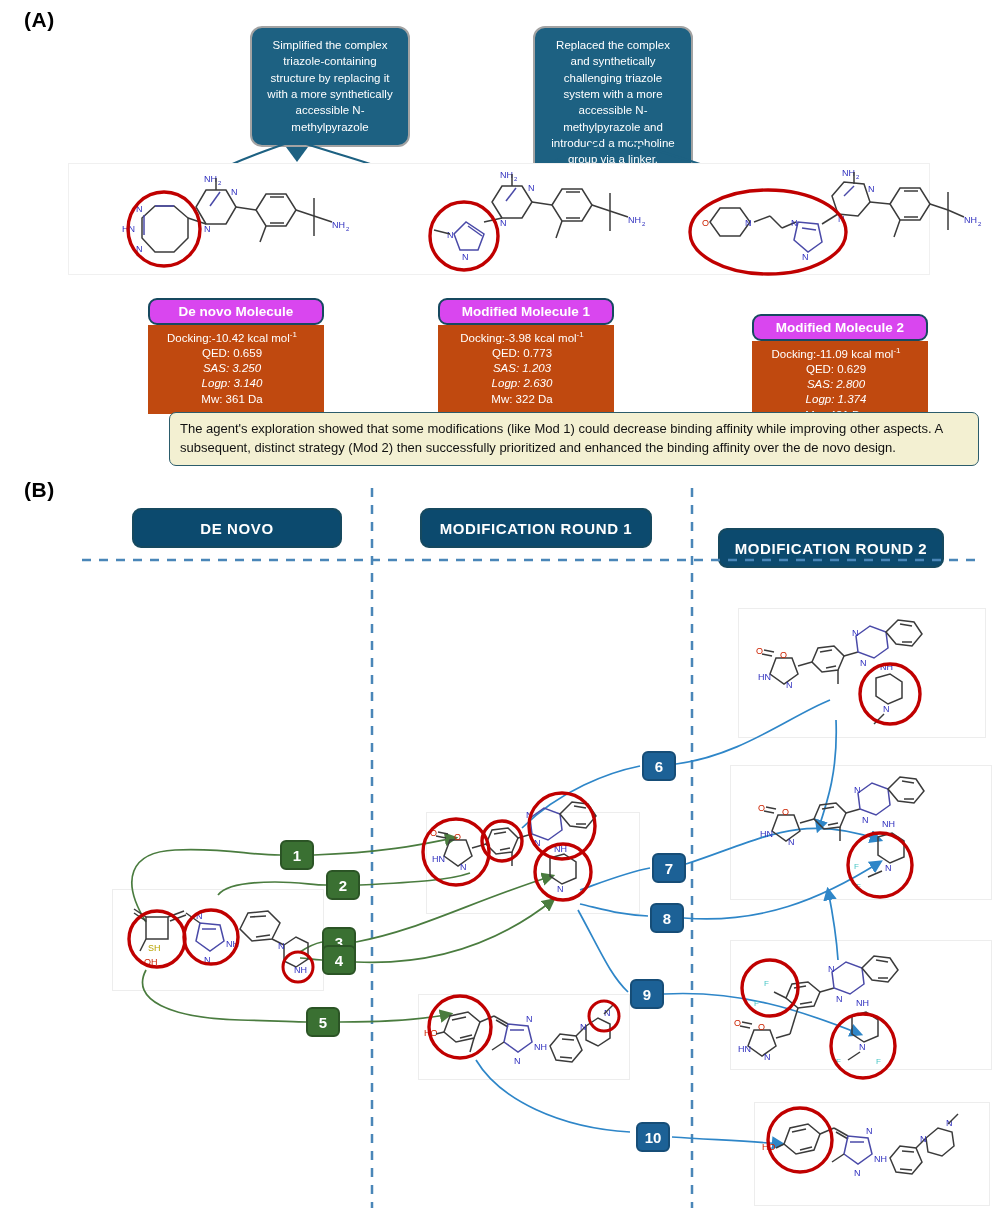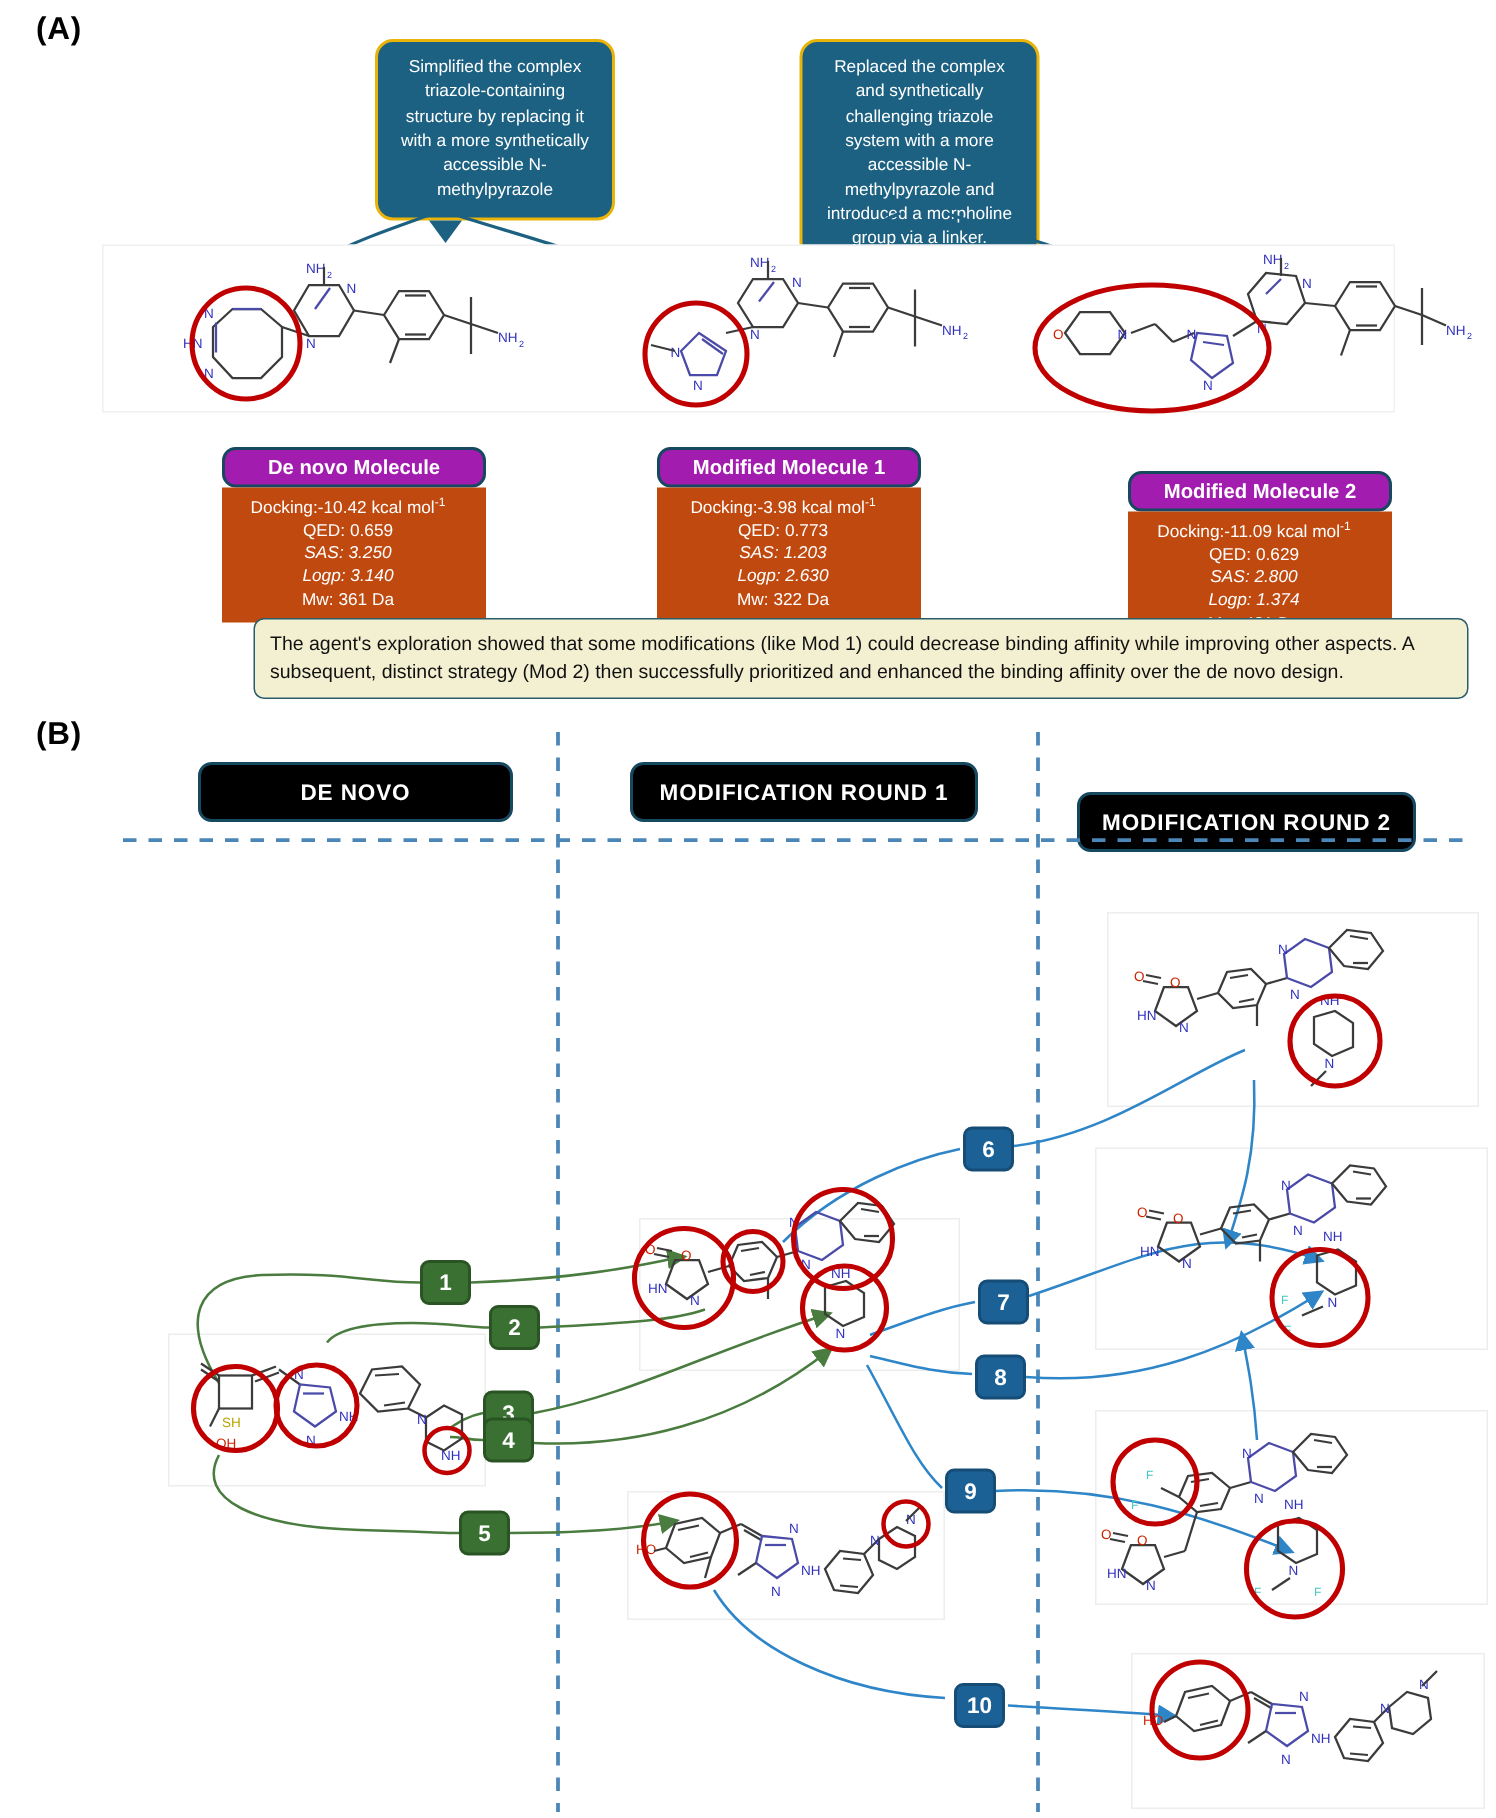--- a/index.html
+++ b/index.html
@@ -5,47 +5,47 @@
   html,body{margin:0;padding:0;background:#ffffff;}
   body{width:997px;height:1212px;position:relative;
        font-family:"Liberation Sans","DejaVu Sans",sans-serif;
        -webkit-font-smoothing:antialiased;overflow:hidden;}
   .abs{position:absolute;}
 
   
   .panel-label{font-size:21px;font-weight:bold;color:#000;letter-spacing:.5px;}
 
   
-  .callout{background:#1d6182;border:2px solid #eab308;border-radius:12px;
+  .callout{background:#1d6182;border:2px solid #a3a3a3;border-radius:12px;
            color:#ffffff;font-size:11.5px;line-height:1.42;text-align:center;
            padding:9px 10px 10px 10px;box-sizing:border-box;}
   .callout-tail{width:0;height:0;border-left:11px solid transparent;
                 border-right:11px solid transparent;border-top:15px solid #1d6182;}
 
   
   .molframe{background:#ffffff;border:1px solid #ededed;box-sizing:border-box;}
   .molframe-a{background:#ffffff;border:1px solid #f0f0f0;box-sizing:border-box;}
 
   
   .card{box-sizing:border-box;}
-  .card-head{background:#a21caf;border:2px solid #16495f;border-radius:9px;
+  .card-head{background:#d946ef;border:2px solid #16495f;border-radius:9px;
              color:#fff;font-size:13.5px;font-weight:600;text-align:center;
              padding:4px 10px;white-space:nowrap;}
   .card-body{background:#c0490f;color:#ffffff;text-align:center;
              padding:5px 8px 7px 0;font-size:11.5px;line-height:1.32;}
   .card-body .it{font-style:italic;}
   sup{font-size:8px;}
 
   
   .note{background:#f3f0d2;border:1.4px solid #2b5c6b;border-radius:7px;
         color:#111;font-size:13px;line-height:1.45;padding:7px 10px;
         box-sizing:border-box;margin-left:25px;}
 
   
-  .round-pill{background:#000000;border:2px solid #16495f;border-radius:9px;
+  .round-pill{background:#0c4a6e;border:2px solid #16495f;border-radius:9px;
               color:#fff;font-size:15px;font-weight:600;letter-spacing:.6px;
               text-align:left;display:flex;align-items:center;
               justify-content:center;box-sizing:border-box;}
 
   
   .badge{border-radius:6px;color:#fff;font-size:15px;font-weight:700;
          display:flex;align-items:center;justify-content:center;
          box-sizing:border-box;width:34px;height:30px;}
   .badge-green{background:#3a7032;border:2px solid #2b5425;}
   .badge-blue {background:#1c6196;border:2px solid #164d77;}

